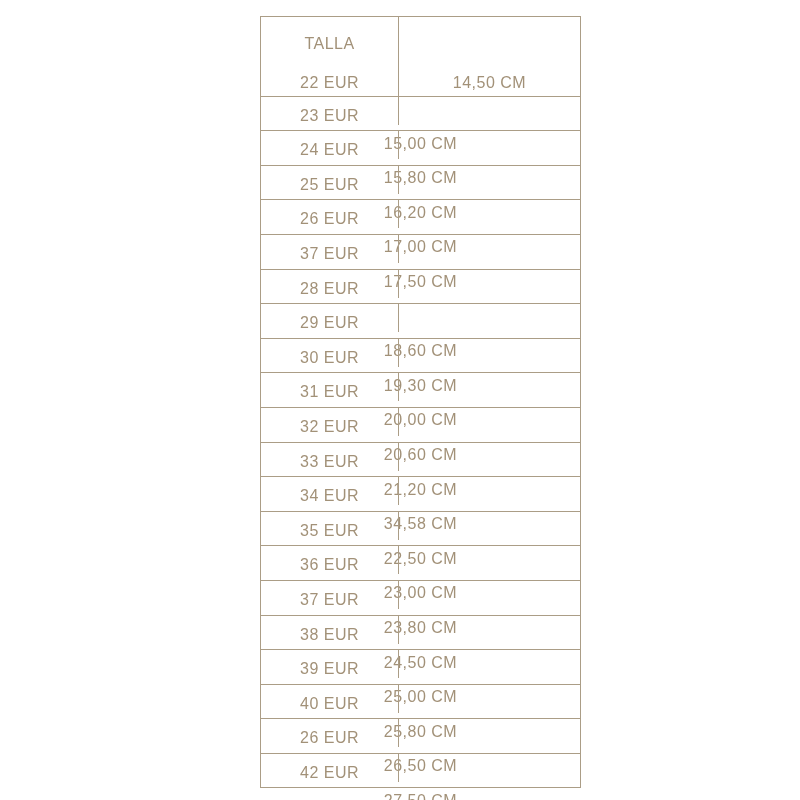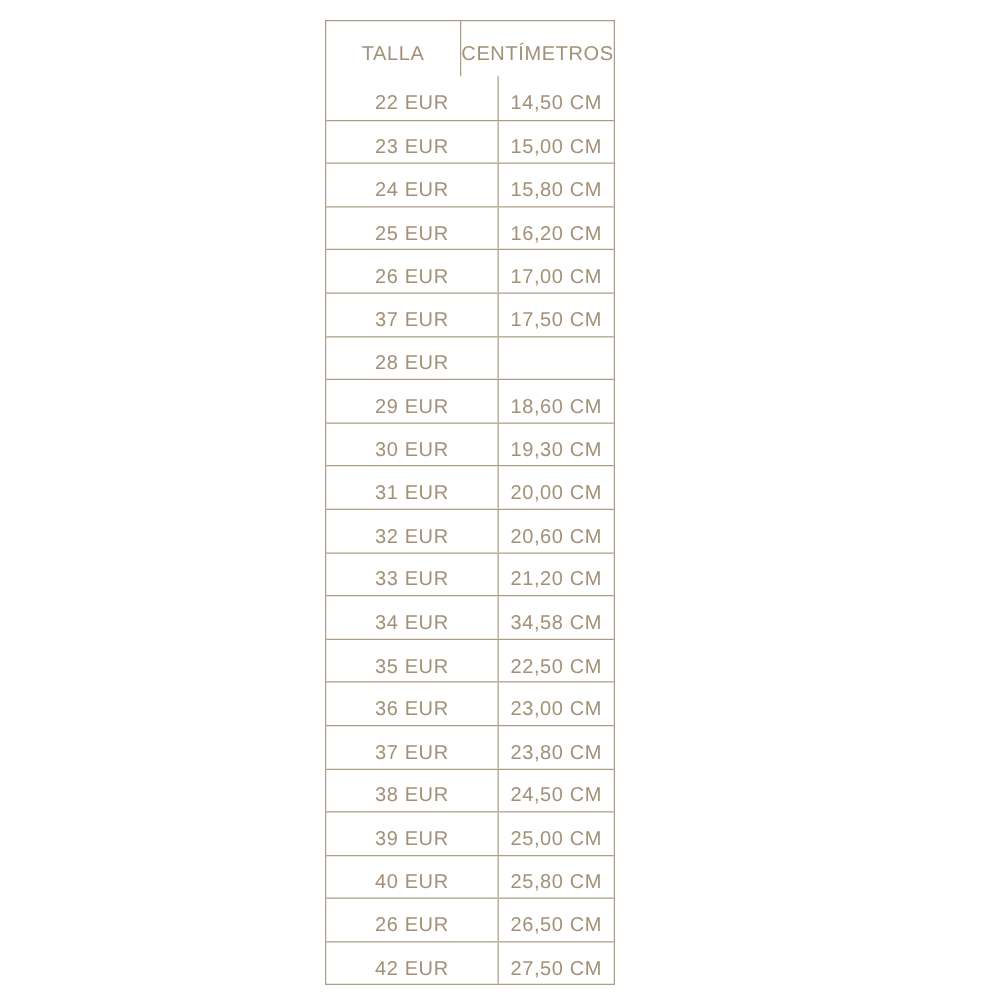--- a/index.html
+++ b/index.html
@@ -12,33 +12,34 @@
     width: 800px;
     height: 800px;
     background: var(--bg-color);
     font-family: "Liberation Sans", sans-serif;
     overflow: hidden;
   }
   .size-table {
     position: absolute;
     left: 260px;
     top: 16px;
-    width: 232px;
+    width: 321px;
     border: 1px solid var(--border-color);
     background: var(--bg-color);
     color: var(--text-color);
     font-size: 16px;
     letter-spacing: 0.5px;
   }
   .row {
     display: flex;
     height: 34.6px;
   }
   .row + .row {
     border-top: 1px solid var(--border-color);
+    flex-direction: column;
   }
   .row.header {
     height: 44px;
   }
   .cell {
     display: flex;
     align-items: center;
     justify-content: center;
     padding-top: 10px;
     white-space: nowrap;
@@ -50,21 +51,20 @@
   .cell.cm {
     flex: 1;
   }
 </style>
 </head>
 <body>
 
 <div class="size-table">
   <div class="row header">
     <div class="cell size">TALLA</div>
-    <div class="cell cm">CENTÍMETROS</div>
   </div>
   <div id="table-body">
   <div class="row">
     <div class="cell size">22 EUR</div>
     <div class="cell cm">14,50 CM</div>
   </div>
 
   <div class="row">
     <div class="cell size">23 EUR</div>
     <div class="cell cm">15,00 CM</div>

